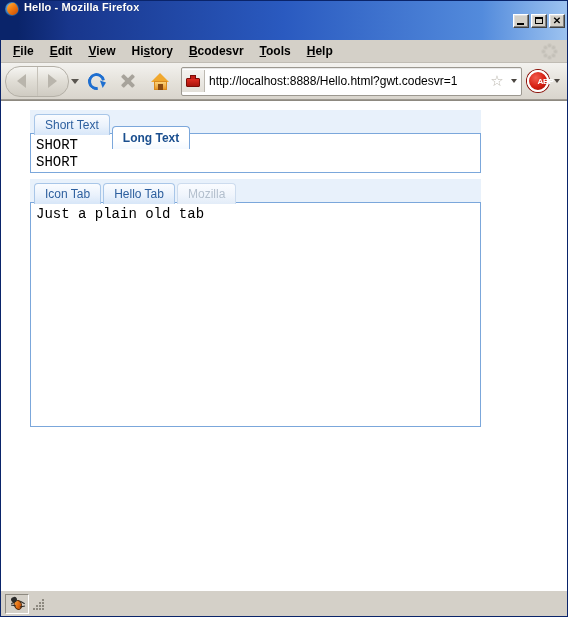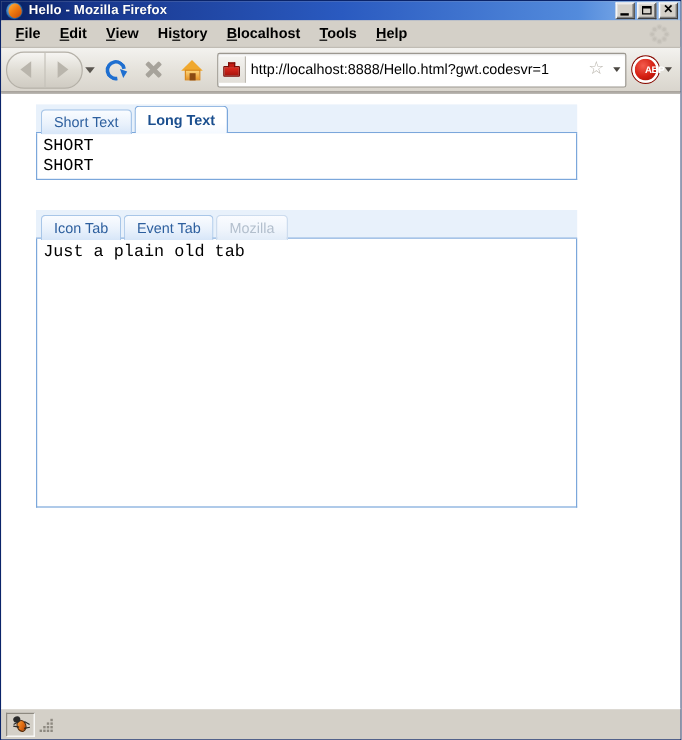--- a/index.html
+++ b/index.html
@@ -22,25 +22,24 @@
     box-sizing: border-box;
     border: 1px solid #0a246a;
     background: #d4d0c8;
     display: flex;
     flex-direction: column;
     position: relative;
   }
 
   
   .titlebar {
-    height: 16px;
+    height: 39px;
     box-sizing: border-box;
     background: linear-gradient(to right, #0a246a 0%, #0a246a 3%, #18368c 12%, #2a5ac0 50%, #538bdc 85%, #9dc3f0 100%);
     display: flex;
-    align-items: center;
     padding: 0 2px 0 3px;
     flex: none;
   }
   .title-icon {
     width: 16px; height: 16px;
     margin-right: 4px;
     position: relative;
     flex: none;
   }
   .ff-globe {
@@ -365,21 +364,21 @@
     background: #ffffff;
     border-top: 1px solid #8d8980;
     position: relative;
     overflow: hidden;
   }
   .page-inner {
     padding: 9px 0 0 13px;
   }
 
   
-  .tabpanel { width: 451px; margin-bottom: 25px; padding-left: 16px; }
+  .tabpanel { width: 451px; margin-bottom: 6px; padding-left: 16px; }
 
   .tabbar {
     display: flex;
     align-items: flex-end;
     background: #e8f1fb;
     border-bottom: 1px solid #7ba7db;
     height: 24px;
     box-sizing: border-box;
     padding-left: 4px;
   }
@@ -396,21 +395,21 @@
     border: 1px solid #a8c6e8;
     border-bottom: none;
     border-radius: 4px 4px 0 0;
     white-space: nowrap;
     cursor: default;
     position: relative;
     top: 2px;
   }
   .tab.selected {
     height: 23px;
-    top: 1px;
+    top: 16px;
     font-weight: bold;
     color: #1b4f8f;
     background: linear-gradient(to bottom, #ffffff 0%, #ffffff 60%, #f4f9ff 100%);
     border-color: #7ba7db;
     z-index: 2;
   }
   .tab.disabled {
     color: #b3bfcd;
     background: linear-gradient(to bottom, #fafcff 0%, #f0f5fc 55%, #e2ecf8 100%);
     border-color: #cddcee;
@@ -523,21 +522,21 @@
         <div class="gl-close">✕</div>
       </div>
     </div>
   </div>
 
   <div class="menubar">
     <div class="menu-item"><span></span><u>F</u><span>ile</span></div>
     <div class="menu-item"><span></span><u>E</u><span>dit</span></div>
     <div class="menu-item"><span></span><u>V</u><span>iew</span></div>
     <div class="menu-item"><span>Hi</span><u>s</u><span>tory</span></div>
-    <div class="menu-item"><span></span><u>B</u><span>localhost</span></div>
+    <div class="menu-item"><span></span><u>B</u><span>codesvr</span></div>
     <div class="menu-item"><span></span><u>T</u><span>ools</span></div>
     <div class="menu-item"><span></span><u>H</u><span>elp</span></div>
     <div class="menubar-spacer"></div>
     <div class="throbber" id="throbber">
         <i style="left: 14px; top: 8px;"></i>
         <i style="left: 12.2426px; top: 12.2426px;"></i>
         <i style="left: 8px; top: 14px;"></i>
         <i style="left: 3.75736px; top: 12.2426px;"></i>
         <i style="left: 2px; top: 8px;"></i>
         <i style="left: 3.75736px; top: 3.75736px;"></i>
@@ -605,21 +604,21 @@
         <div class="tabcontent short" style="white-space:pre;">SHORT
 SHORT</div>
       </div>
 
       <div class="tabpanel">
         <div class="tabbar">
           <div class="tab">
               <span>Icon Tab</span>
             </div>
           <div class="tab">
-              <span>Event Tab</span>
+              <span>Hello Tab</span>
             </div>
           <div class="tab disabled">
               <span>Mozilla</span>
             </div>
         </div>
         <div class="tabcontent tall">Just a plain old tab</div>
       </div>
 
     </div>
   </div>

